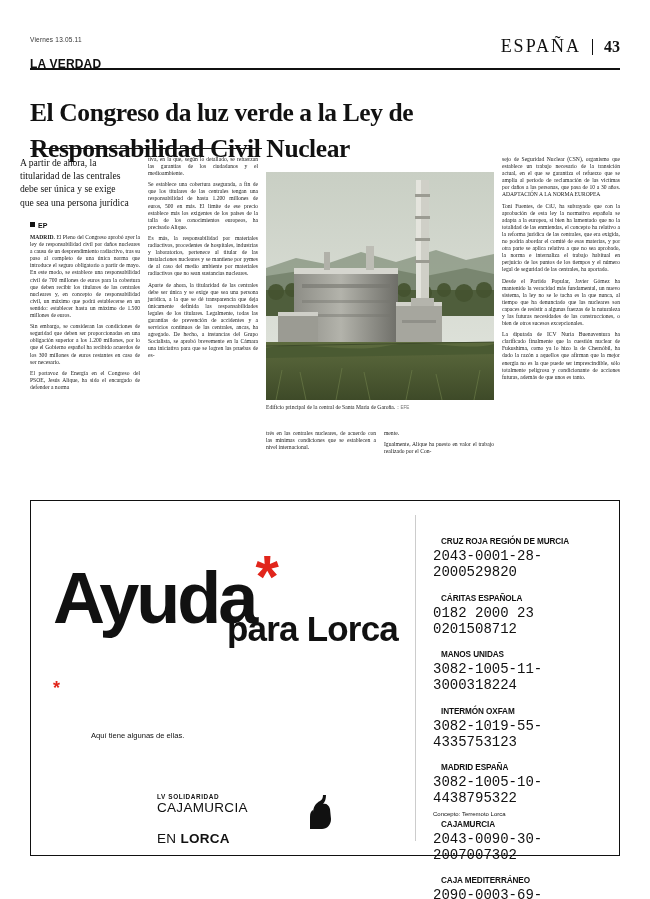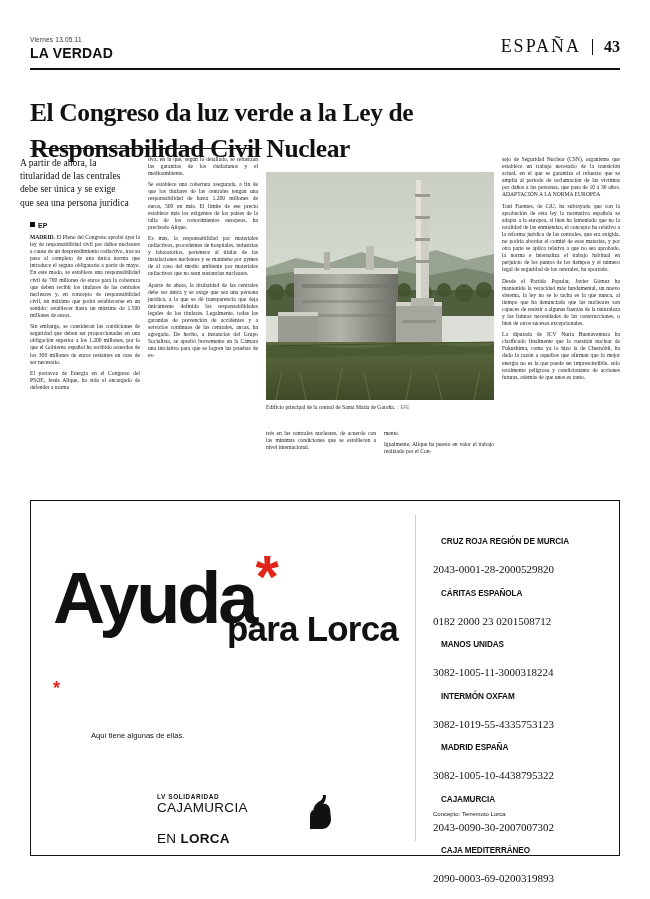--- a/index.html
+++ b/index.html
@@ -26,25 +26,25 @@
     height:30px;
   }
   .mh-date {
     font-family:"Liberation Sans", sans-serif;
     font-size:6.5px;
     color:#333;
     letter-spacing:.2px;
   }
   .mh-paper {
     font-family:"Liberation Sans", sans-serif;
-    font-size:14px;
+    font-size:12px;
     font-weight:bold;
     color:#111;
     letter-spacing:.2px;
-    margin-top:2px;
+    margin-top:14px;
   }
   .mh-section {
     position:absolute;
     right:0; top:0;
     text-align:right;
     font-family:"Liberation Serif", serif;
   }
   .mh-section .sec {
     display:inline-block;
     font-size:18px;
@@ -269,24 +269,24 @@
   .acct { margin-bottom:13.5px; }
   .acct .org {
     font-family:"Liberation Sans", sans-serif;
     font-size:8.2px;
     font-weight:bold;
     letter-spacing:-0.1px;
     color:#111;
     padding-left:8px;
   }
   .acct .num {
-    font-family:Liberation Serif, serif;
-    font-size:11px;
-    color:#111;
-    margin-top:17px;
+    font-family:Liberation Mono, monospace;
+    font-size:14px;
+    color:#111;
+    margin-top:2px;
   }
   .concept {
     position:absolute;
     left:402px; top:310px;
     font-family:"Liberation Sans", sans-serif;
     font-size:6px;
     color:#111;
   }
 </style>
 </head>

